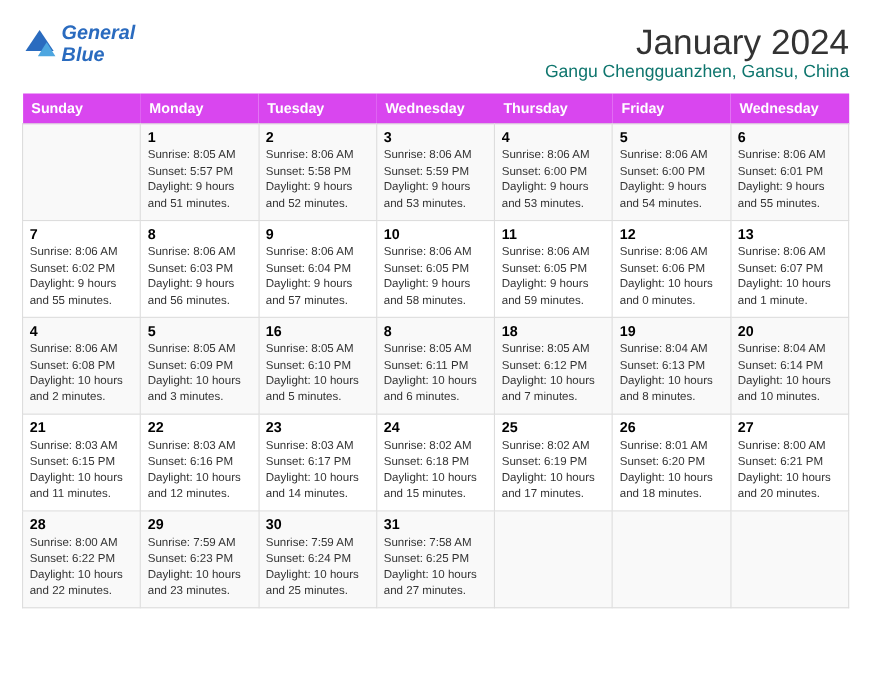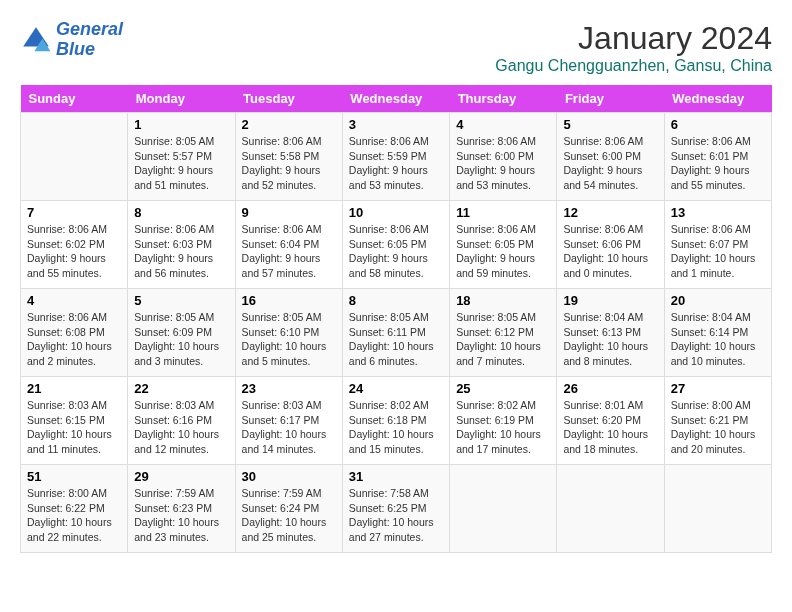--- a/index.html
+++ b/index.html
@@ -233,21 +233,21 @@
           <span class="day-num">26</span>
           <div class="day-info">Sunrise: 8:01 AM<br>Sunset: 6:20 PM<br>Daylight: 10 hours<br>and 18 minutes.</div>
         </td>
         <td>
           <span class="day-num">27</span>
           <div class="day-info">Sunrise: 8:00 AM<br>Sunset: 6:21 PM<br>Daylight: 10 hours<br>and 20 minutes.</div>
         </td>
       </tr>
       <tr>
         <td>
-          <span class="day-num">51</span>
+          <span class="day-num">28</span>
           <div class="day-info">Sunrise: 8:00 AM<br>Sunset: 6:22 PM<br>Daylight: 10 hours<br>and 22 minutes.</div>
         </td>
         <td>
           <span class="day-num">29</span>
           <div class="day-info">Sunrise: 7:59 AM<br>Sunset: 6:23 PM<br>Daylight: 10 hours<br>and 23 minutes.</div>
         </td>
         <td>
           <span class="day-num">30</span>
           <div class="day-info">Sunrise: 7:59 AM<br>Sunset: 6:24 PM<br>Daylight: 10 hours<br>and 25 minutes.</div>
         </td>

